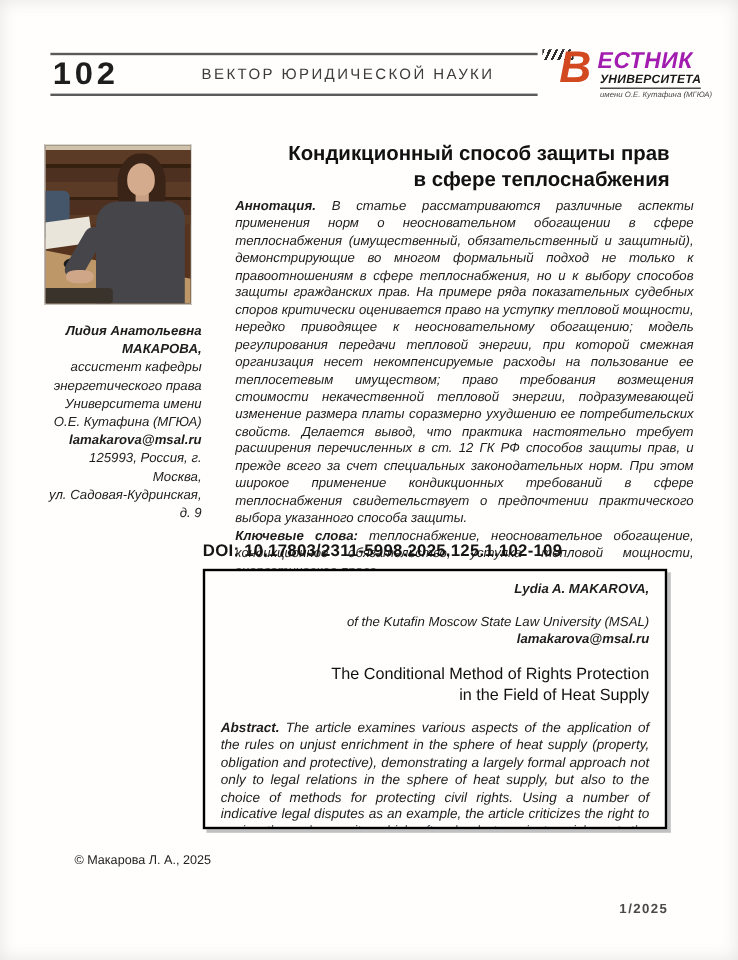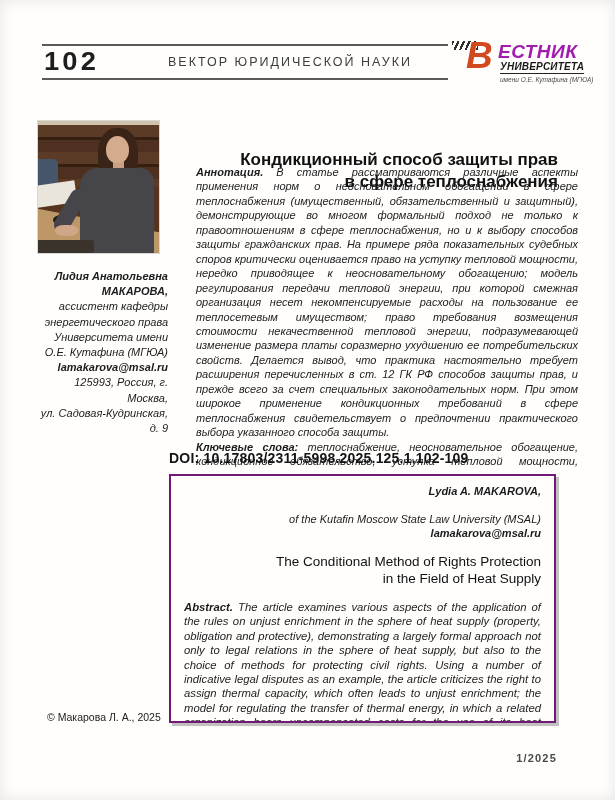--- a/index.html
+++ b/index.html
@@ -39,21 +39,21 @@
     font-style:italic;color:#181818;letter-spacing:.2px;white-space:nowrap;
   }
   .logo-univ-rule{position:absolute;left:48px;top:38px;width:84px;height:1px;background:#222;}
   .logo-sub{
     position:absolute;left:48px;top:41px;font-size:6.5px;font-style:italic;
     color:#4a4a4a;white-space:nowrap;
   }
   
   .title-ru{
     position:absolute;left:196px;top:117px;width:362px;text-align:right;
-    font-size:17px;font-weight:bold;line-height:21.5px;color:#111;margin-top:32px;
+    font-size:17px;font-weight:bold;line-height:21.5px;color:#111;
   }
   
   .photo{
     position:absolute;left:37px;top:120px;width:121px;height:132px;
     background:#56331f;border:1px solid #d9d9d4;overflow:hidden;box-sizing:content-box;
   }
   .ph{position:absolute;}
   .ph-top{left:0;top:0;width:121px;height:4px;background:#cfc3ae;}
   .ph-wood{left:0;top:4px;width:121px;height:62px;
     background:repeating-linear-gradient(180deg,#5b3a26 0 12px,#35200f 12px 15px,#4e3020 15px 27px);}
@@ -81,38 +81,38 @@
     text-align:justify;color:#1c1c1c;
   }
   .ru-col p{margin:0;}
   
   .doi{
     position:absolute;left:169px;top:450px;font-size:14px;font-weight:bold;
     font-style:normal;color:#151515;letter-spacing:.2px;
   }
   
   .en-box{
-    position:absolute;left:169px;top:474px;width:387px;height:249px;
-    border:2px solid #701a75;box-sizing:border-box;background:#fffefd;
+    position:absolute;left:169px;top:474px;width:387px;height:217px;
+    border:2px solid #000000;box-sizing:border-box;background:#fffefd;
     box-shadow:3px 3px 0 rgba(120,120,120,.45);
     padding:8px 13px 8px 13px;overflow:hidden;
   }
   .en-head{
     text-align:right;font-size:11px;font-style:italic;line-height:14px;color:#1c1c1c;
   }
   .en-title{
     margin-top:13px;text-align:right;font-size:13.5px;font-weight:normal;
     line-height:17px;color:#111;
   }
   .en-abstract{
     margin-top:13px;font-size:11.3px;font-style:italic;line-height:14.4px;
     text-align:justify;color:#1c1c1c;
   }
   
-  .copyright{position:absolute;left:47px;top:711px;font-size:10.5px;color:#222;}
+  .copyright{position:absolute;left:62px;top:711px;font-size:10.5px;color:#222;}
   .issue{
     position:absolute;right:58px;top:752px;font-size:11px;font-weight:bold;
     letter-spacing:1.2px;color:#4a4a4a;
   }
 </style>
 </head>
 <body>
 
 <div class="page">
 

